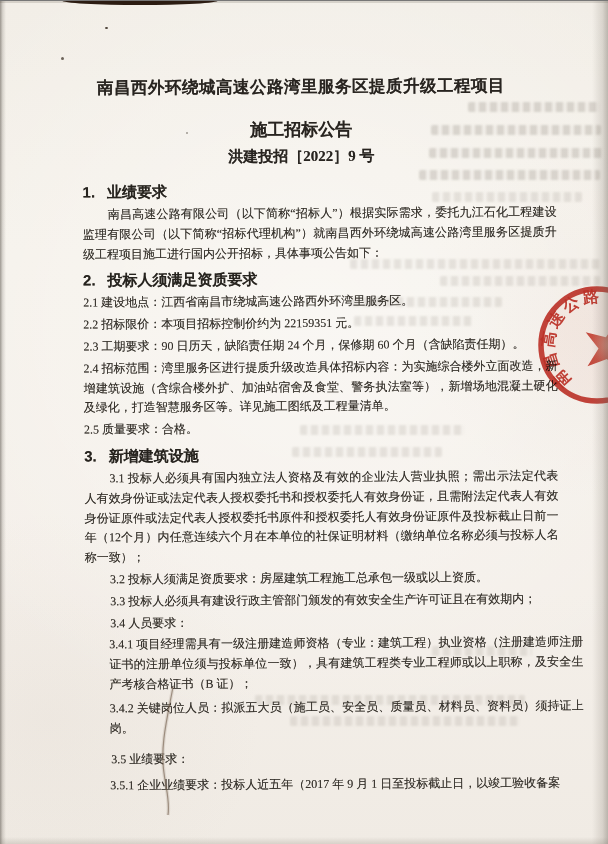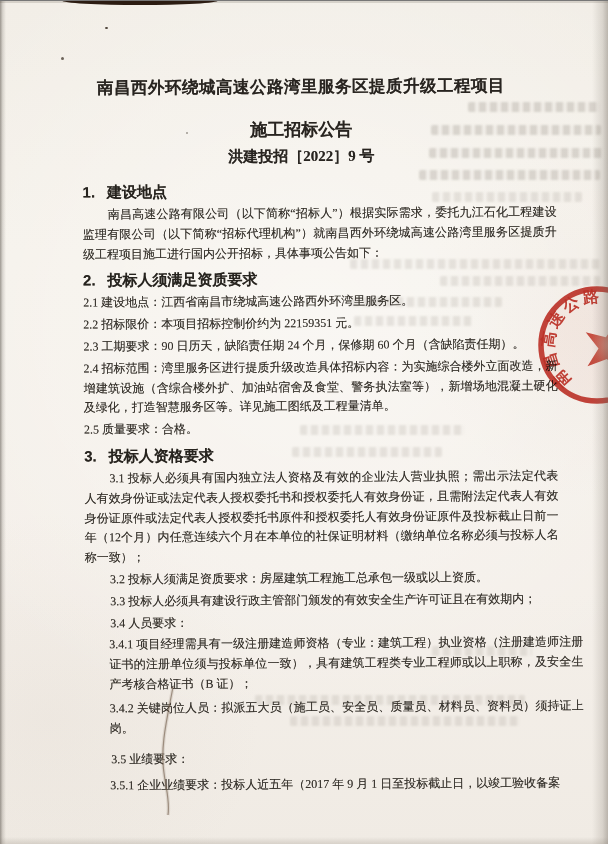--- a/index.html
+++ b/index.html
@@ -73,35 +73,35 @@
   <div class="bleed b2" style="left:290px;top:715px;width:230px;"></div>
 
   <div class="content">
     <div class="titles">
       <div class="title1">南昌西外环绕城高速公路湾里服务区提质升级工程项目</div>
       <div class="title2">施工招标公告</div>
       <div class="title3">洪建投招［2022］9 号</div>
     </div>
 
     <div class="h h1">
-      <span class="num">1.</span><span>建设地点</span>
+      <span class="num">1.</span><span>业绩要求</span>
     </div>
     <div class="p ind mt4">南昌高速公路有限公司（以下简称“招标人”）根据实际需求，委托九江石化工程建设监理有限公司（以下简称“招标代理机构”）就南昌西外环绕城高速公路湾里服务区提质升级工程项目施工进行国内公开招标，具体事项公告如下：</div>
 
     <div class="h h2 mt6">
       <span class="num">2.</span><span>投标人须满足资质要求</span>
     </div>
     <div class="p mt4">2.1 建设地点：江西省南昌市绕城高速公路西外环湾里服务区。</div>
     <div class="p">2.2 招标限价：本项目招标控制价约为 22159351 元。</div>
     <div class="p">2.3 工期要求：90 日历天，缺陷责任期 24 个月，保修期 60 个月（含缺陷责任期）。</div>
     <div class="p">2.4 招标范围：湾里服务区进行提质升级改造具体招标内容：为实施综合楼外立面改造，新增建筑设施（含综合楼外扩、加油站宿舍及食堂、警务执法室等），新增场地混凝土硬化及绿化，打造智慧服务区等。详见施工图纸及工程量清单。</div>
     <div class="p">2.5 质量要求：合格。</div>
 
     <div class="h h3 mt6">
-      <span class="num">3.</span><span>投标人资格要求</span>
+      <span class="num">3.</span><span>新增建筑设施</span>
     </div>
     <div class="p ind mt4">3.1 投标人必须具有国内独立法人资格及有效的企业法人营业执照；需出示法定代表人有效身份证或法定代表人授权委托书和授权委托人有效身份证，且需附法定代表人有效身份证原件或法定代表人授权委托书原件和授权委托人有效身份证原件及投标截止日前一年（12个月）内任意连续六个月在本单位的社保证明材料（缴纳单位名称必须与投标人名称一致）；</div>
     <div class="p ind">3.2 投标人须满足资质要求：房屋建筑工程施工总承包一级或以上资质。</div>
     <div class="p ind">3.3 投标人必须具有建设行政主管部门颁发的有效安全生产许可证且在有效期内；</div>
     <div class="p ind">3.4 人员要求：</div>
     <div class="p blk">3.4.1 项目经理需具有一级注册建造师资格（专业：建筑工程）执业资格（注册建造师注册证书的注册单位须与投标单位一致），具有建筑工程类专业工程师或以上职称，及安全生产考核合格证书（B 证）；</div>
     <div class="p blk mt4">3.4.2 关键岗位人员：拟派五大员（施工员、安全员、质量员、材料员、资料员）须持证上岗。</div>
     <div class="p ind mt12">3.5 业绩要求：</div>
     <div class="p blk mt6">3.5.1 企业业绩要求：投标人近五年（2017 年 9 月 1 日至投标截止日，以竣工验收备案</div>
   </div>

